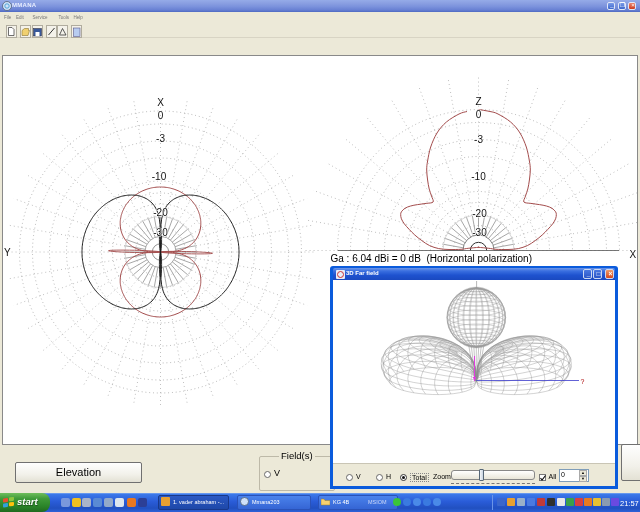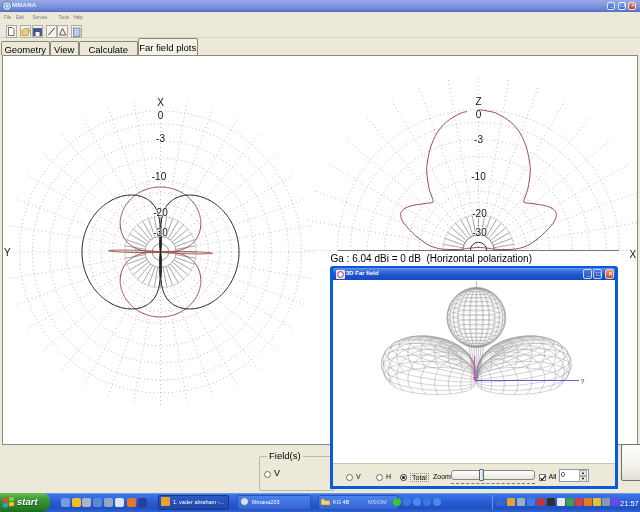--- a/index.html
+++ b/index.html
@@ -16,21 +16,21 @@
 #toolbar { left:0; top:22px; width:640px; height:16px; background:#ECE9D8; border-bottom:1px solid #d8d4c4; }
 .ticon { position:absolute; top:3px; width:11px; height:13px; border:1px solid #b0ac9e; background:#f4f2ea; }
 #tabs { left:0; top:38px; width:640px; height:17px; background:#ECE9D8; }
 .tab { position:absolute; white-space:nowrap; overflow:hidden; top:2.5px; height:14.5px; border:1px solid #8a8775; border-bottom:none; border-radius:2px 2px 0 0;
   background:#ECE9D8; color:#000; font-size:9.5px; text-align:center; padding-top:2px; }
 .tab.active { top:0px; height:17px; background:#f4f1e6; padding-top:3px; }
 #panel { left:2px; top:55px; width:636px; height:390px; background:#fff; border:1px solid #898989; }
 .xpbtn { position:absolute; background:linear-gradient(180deg,#fefefe,#f2f1ea 60%,#e3e1d4); border:1px solid #707070; border-radius:2px;
   font-size:11px; color:#000; text-align:center; }
 #fieldset { left:259px; top:456px; width:76px; height:35px; border:1px solid #bdb9a8; border-radius:2px; }
-#fieldset .lbl { position:absolute; left:7px; top:-7px; background:#ECE9D8; padding:0 2px; font-size:9.5px; }
+#fieldset .lbl { position:absolute; left:19px; top:-7px; background:#ECE9D8; padding:0 2px; font-size:9.5px; }
 .radio { position:absolute; width:7px; height:7px; border-radius:50%; border:1px solid #6a6a6a; background:#fff; }
 #w3d { left:330px; top:266px; width:288px; height:223px; background:#0a5bdc; border-radius:3px 3px 0 0; }
 #w3d-title { position:absolute; left:3px; top:2px; width:282px; height:12px; border-radius:2px 2px 0 0;
   background:linear-gradient(180deg,#6f97e8 0%,#3a6fe0 25%,#1e52cf 60%,#1a49c0 100%); }
 #w3d-title .txt { position:absolute; left:13px; top:2px; color:#fff; font-size:6px; font-weight:bold; }
 .wbtn { position:absolute; top:1px; width:9px; height:10px; border:1px solid #cdd9f2; border-radius:2px; background:linear-gradient(180deg,#4a78e0,#2a56c8); }
 .wbtn span { position:absolute; left:0; top:-1px; width:9px; text-align:center; color:#fff; font-size:6.5px; font-weight:bold; line-height:10px; }
 #w3d-client { position:absolute; left:3px; top:14px; width:282px; height:183px; background:#fff; }
 #w3d-ctrl { position:absolute; left:3px; top:197px; width:282px; height:23px; background:#ECE9D8; border-top:1px solid #c9c5b5; font-size:7px; }
 .chk { position:absolute; width:7px; height:7px; border:1px solid #777; background:#fff; }
@@ -83,26 +83,20 @@
     <path d="M8.5 5.5 L12 5.5 L14 7.5 L14 13.5 L8.5 13.5 Z" fill="#fff" stroke="#333" stroke-width="0.7"></path>
     <path d="M22 8.5 L24.5 6.5 L28.5 6.5 L28.5 8.5 L29.5 8.5 L28 13.5 L22 13.5 Z" fill="#f0d070" stroke="#8a7430" stroke-width="0.6"></path>
     <rect x="33.5" y="6.5" width="8" height="7.5" fill="#38589a" stroke="#223" stroke-width="0.5"></rect>
         <rect x="35.5" y="10" width="4" height="4" fill="#fff"></rect>
     <line x1="48.5" y1="13" x2="54.5" y2="6" stroke="#333" stroke-width="1"></line>
     <path d="M59.5 13 L62.5 6.5 L66 13 Z" fill="none" stroke="#333" stroke-width="0.8"></path>
     <rect x="73.5" y="6" width="6.5" height="8.5" fill="#b8ccf0" stroke="#558" stroke-width="0.6"></rect>
   </svg>
 </div>
 
-<div id="tabs" class="abs">
-  <div class="tab" style="left:1px;width:48.5px">Geometry</div>
-  <div class="tab" style="left:49.5px;width:29.5px">View</div>
-  <div class="tab" style="left:79px;width:58.5px">Calculate</div>
-  <div class="tab active" style="left:137.5px;width:60.5px">Far field plots</div>
-</div>
 
 <div id="panel" class="abs"></div>
 <svg class="abs" style="left:0;top:0" width="640" height="512" viewBox="0 0 640 512">
   <defs>
         <clipPath id="pc">
           <rect x="3" y="56" width="634" height="388"></rect>
         </clipPath>
       </defs>
   <g clip-path="url(#pc)">
 <circle cx="160.5" cy="252.0" r="141" fill="none" stroke="#8f8f8f" stroke-width="0.7" stroke-dasharray="0.9 2.9"></circle>
@@ -262,20 +256,21 @@
 <text x="478.5" y="142.5" text-anchor="middle" class="pl">-3</text>
 <text x="478.5" y="180" text-anchor="middle" class="pl">-10</text>
 <text x="479.5" y="216.5" text-anchor="middle" class="pl">-20</text>
 <text x="479.5" y="235.5" text-anchor="middle" class="pl">-30</text>
 <text x="629.5" y="257.5" class="pl">X</text>
 
   <text x="330.5" y="261.5" style="font-size:10px" fill="#000">Ga : 6.04 dBi = 0 dB&nbsp;&nbsp;(Horizontal polarization)</text>
   </g>
 </svg>
 
+<div class="xpbtn" style="left:15px;top:462px;width:127px;height:21px;padding-top:3px">Elevation</div>
 <div class="xpbtn" style="left:621px;top:444px;width:40px;height:37px"></div>
 <div id="fieldset" class="abs">
       <span class="lbl">Field(s)</span>
   <div class="radio" style="left:4px;top:14px"></div>
   <span style="position:absolute;left:14px;top:11px;font-size:9px">V</span>
 </div>
 
 <div id="w3d" class="abs">
   <div id="w3d-title">
     <svg class="abs" style="left:3px;top:1.5px" width="9" height="9">

